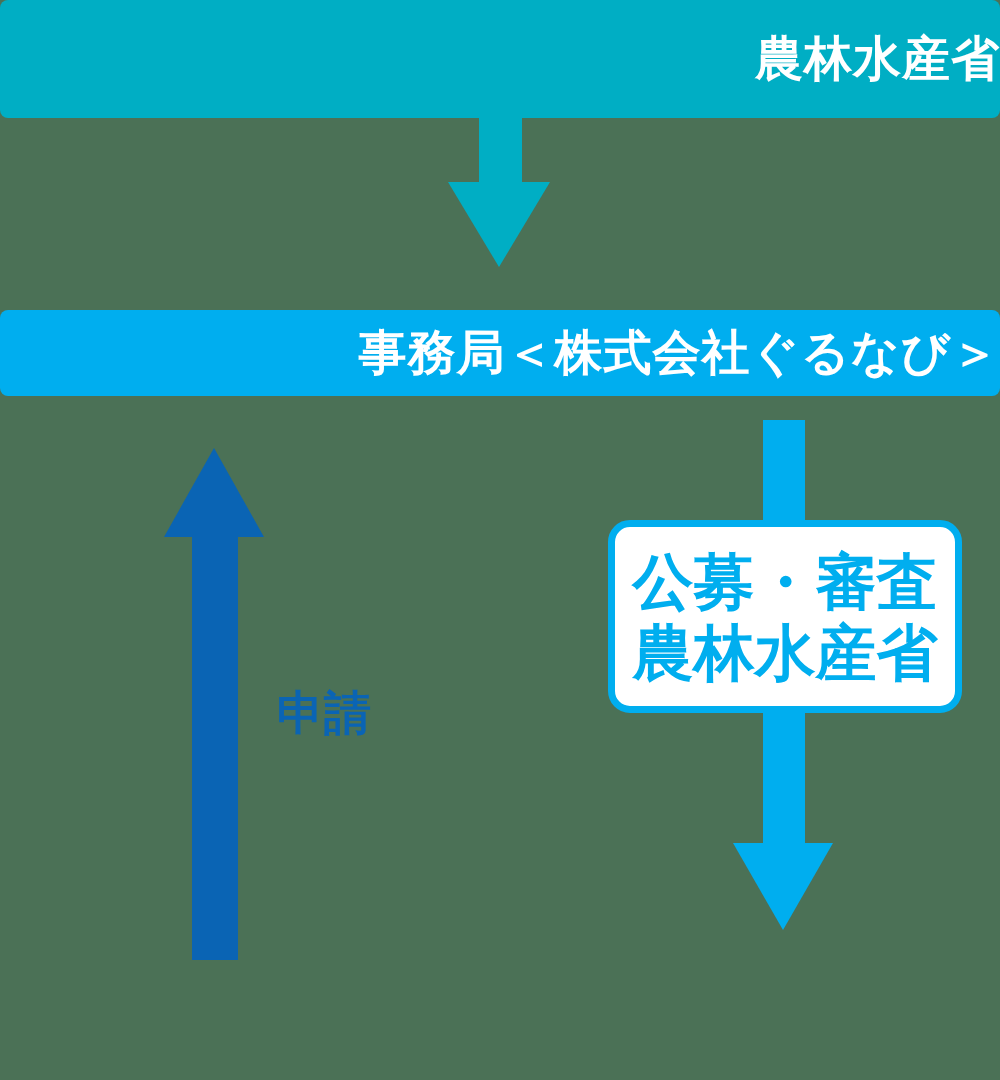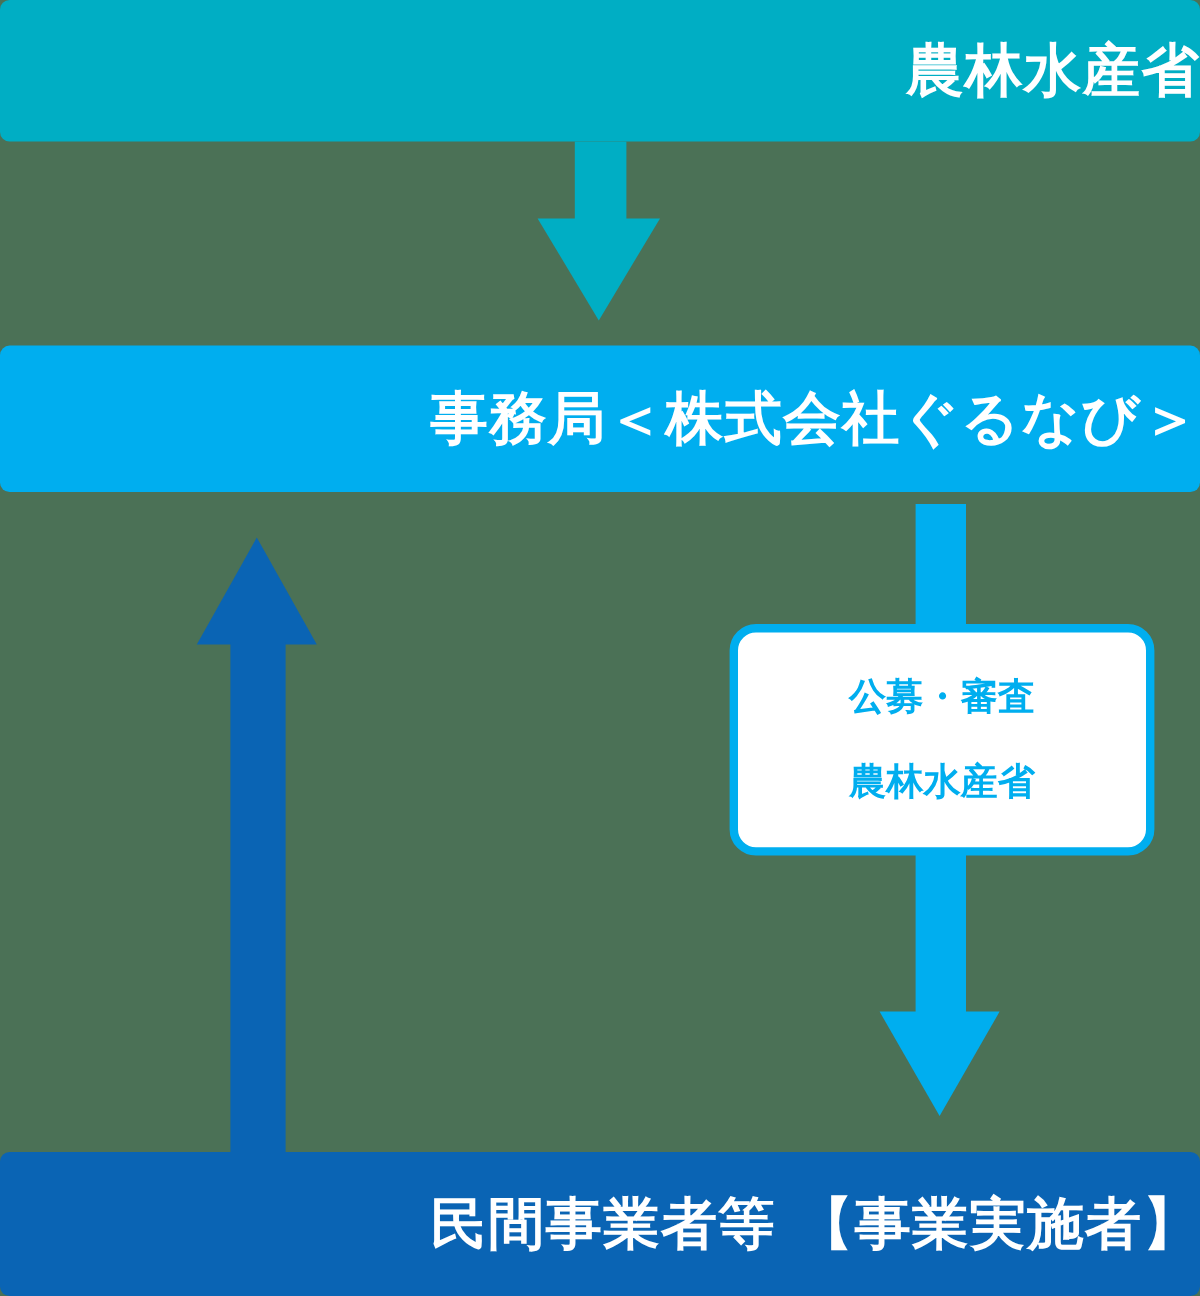--- a/index.html
+++ b/index.html
@@ -24,21 +24,21 @@
   .bar{
     position:absolute;left:0;width:1000px;
     border-radius:8px;
     display:flex;align-items:center;justify-content:flex-end;
     color:var(--white);
     font-size:48px;
     letter-spacing:1px;
     white-space:nowrap;
   }
   .bar-top{top:0;height:118px;background:var(--teal);}
-  .bar-mid{top:288px;height:122px;background:var(--azure);}
+  .bar-mid{top:310px;height:86px;background:var(--azure);}
   .bar-bottom{top:960px;height:120px;background:var(--dark);font-size:47px;}
 
   
   .shaft{position:absolute;}
   .head{position:absolute;width:0;height:0;}
 
   
   .teal-shaft{left:479px;top:118px;width:43px;height:66px;background:var(--teal);}
   .teal-head{
     left:448px;top:182px;
@@ -68,21 +68,21 @@
 
   
   .notice-box{
     position:absolute;left:608px;top:520px;width:354px;height:193px;
     background:var(--white);
     border:7px solid var(--azure);
     border-radius:22px;
     display:flex;flex-direction:column;align-items:center;justify-content:center;
     z-index:2;
     color:var(--azure);
-    font-size:31px;
+    font-size:61px;
     line-height:71px;
     white-space:nowrap;
   }
 
   
   .flow-label{position:absolute;font-size:47px;white-space:nowrap;z-index:3;}
   .label-application{left:277px;top:682px;color:var(--dark);}
   .label-subsidy{left:582px;top:751px;color:var(--azure);}
 </style>
 </head>
@@ -105,18 +105,16 @@
   <div class="head azure-head"></div>
 
   <div class="head up-head"></div>
   <div class="shaft up-shaft"></div>
 
   <div class="notice-box">
     <span>公募・審査</span>
     <span>農林水産省</span>
   </div>
 
+  <div class="flow-label label-application">申請</div>
 
-  <div class="bar bar-bottom">
-    <span>民間事業者等 【事業実施者】</span>
-  </div>
 
 </div>
 
 </body></html>

